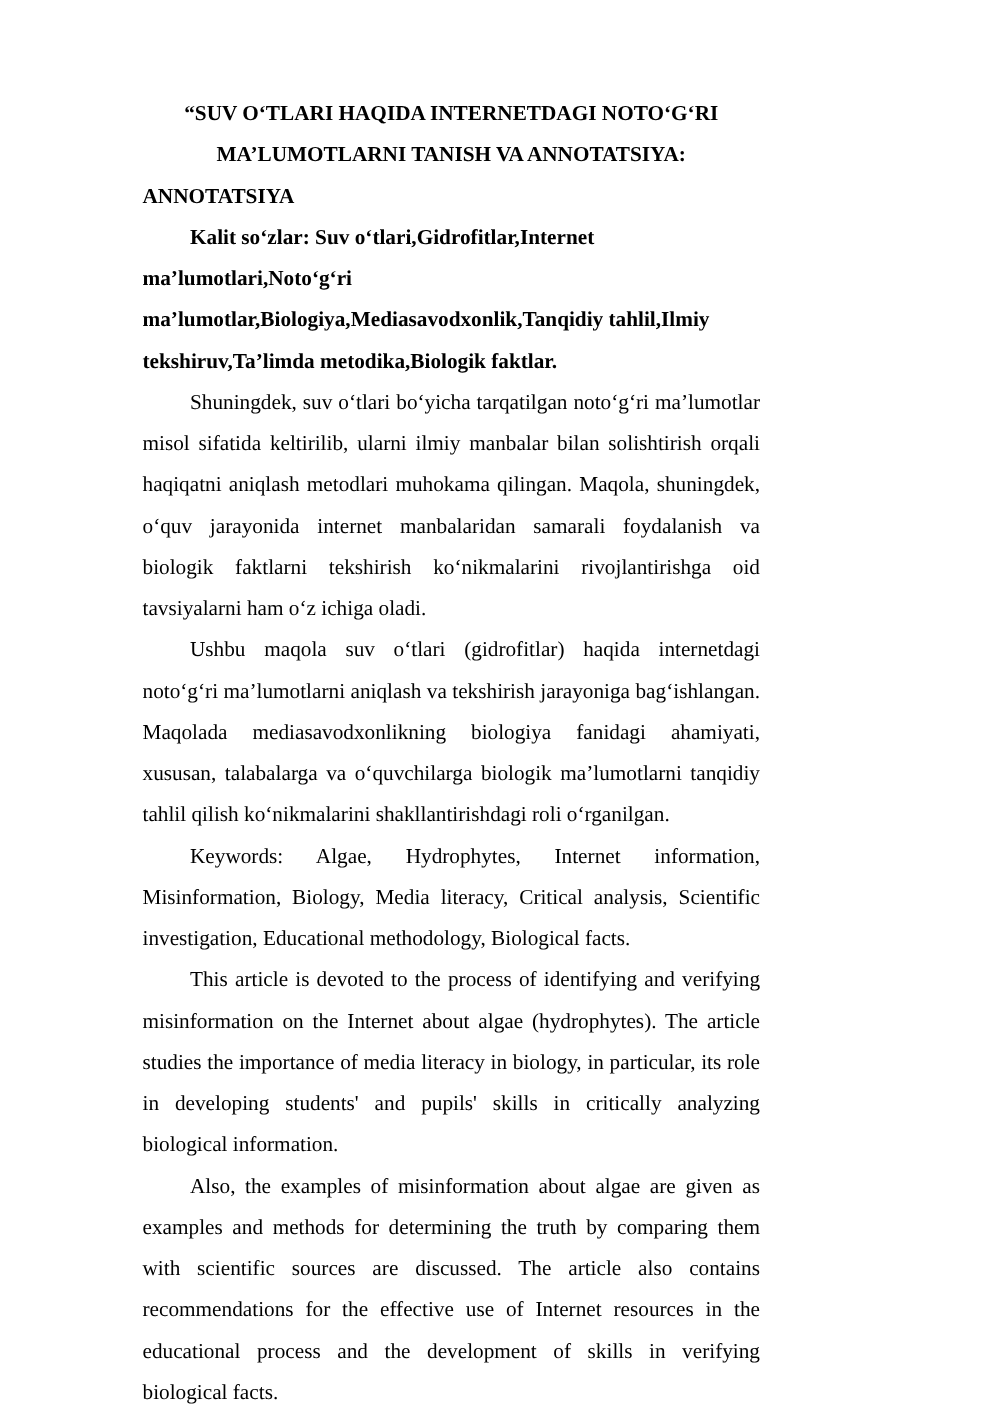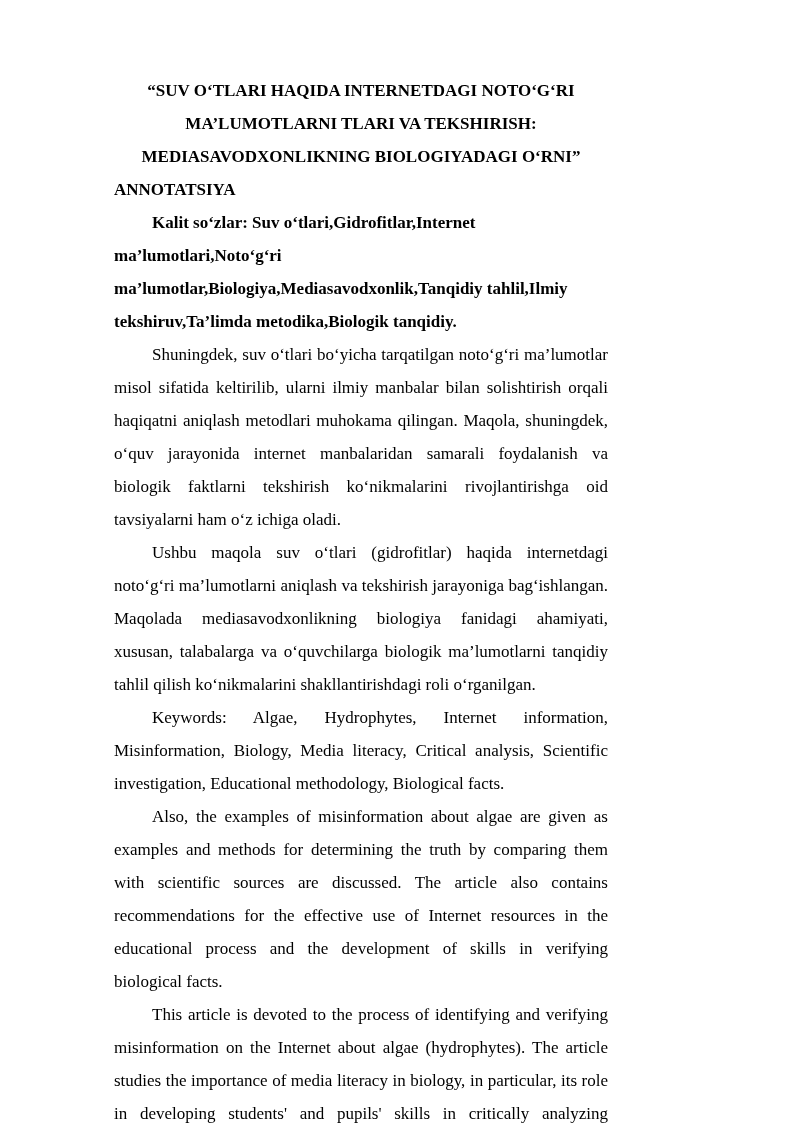--- a/index.html
+++ b/index.html
@@ -47,32 +47,31 @@
     text-indent: 38px;
   }
 </style>
 </head>
 <body>
 
 <div class="page">
 
   <div class="title">
     <div>“SUV O‘TLARI HAQIDA INTERNETDAGI NOTO‘G‘RI</div>
-    <div>MA’LUMOTLARNI TLARI VA TEKSHIRISH:</div>
-    <div>MEDIASAVODXONLIKNING BIOLOGIYADAGI O‘RNI”</div>
+    <div>MA’LUMOTLARNI TANISH VA ANNOTATSIYA:</div>
   </div>
 
   <div class="heading">ANNOTATSIYA</div>
 
-  <p class="keywords-uz">Kalit so‘zlar: Suv o‘tlari,Gidrofitlar,Internet ma’lumotlari,Noto‘g‘ri ma’lumotlar,Biologiya,Mediasavodxonlik,Tanqidiy tahlil,Ilmiy tekshiruv,Ta’limda metodika,Biologik tanqidiy.</p>
+  <p class="keywords-uz">Kalit so‘zlar: Suv o‘tlari,Gidrofitlar,Internet ma’lumotlari,Noto‘g‘ri ma’lumotlar,Biologiya,Mediasavodxonlik,Tanqidiy tahlil,Ilmiy tekshiruv,Ta’limda metodika,Biologik faktlar.</p>
 
   <p class="body-par">Shuningdek, suv o‘tlari bo‘yicha tarqatilgan noto‘g‘ri ma’lumotlar misol sifatida keltirilib, ularni ilmiy manbalar bilan solishtirish orqali haqiqatni aniqlash metodlari muhokama qilingan. Maqola, shuningdek, o‘quv jarayonida internet manbalaridan samarali foydalanish va biologik faktlarni tekshirish ko‘nikmalarini rivojlantirishga oid tavsiyalarni ham o‘z ichiga oladi.</p>
 
   <p class="body-par">Ushbu maqola suv o‘tlari (gidrofitlar) haqida internetdagi noto‘g‘ri ma’lumotlarni aniqlash va tekshirish jarayoniga bag‘ishlangan. Maqolada mediasavodxonlikning biologiya fanidagi ahamiyati, xususan, talabalarga va o‘quvchilarga biologik ma’lumotlarni tanqidiy tahlil qilish ko‘nikmalarini shakllantirishdagi roli o‘rganilgan.</p>
 
 
   <p class="keywords-en">Keywords: Algae, Hydrophytes, Internet information, Misinformation, Biology, Media literacy, Critical analysis, Scientific investigation, Educational methodology, Biological facts.</p>
 
+  <p class="body-par">This article is devoted to the process of identifying and verifying misinformation on the Internet about algae (hydrophytes). The article studies the importance of media literacy in biology, in particular, its role in developing students' and pupils' skills in critically analyzing biological information.</p>
+
   <p class="body-par">Also, the examples of misinformation about algae are given as examples and methods for determining the truth by comparing them with scientific sources are discussed. The article also contains recommendations for the effective use of Internet resources in the educational process and the development of skills in verifying biological facts.</p>
-
-  <p class="body-par">This article is devoted to the process of identifying and verifying misinformation on the Internet about algae (hydrophytes). The article studies the importance of media literacy in biology, in particular, its role in developing students' and pupils' skills in critically analyzing biological information.</p>
 
 </div>
 
 </body></html>

